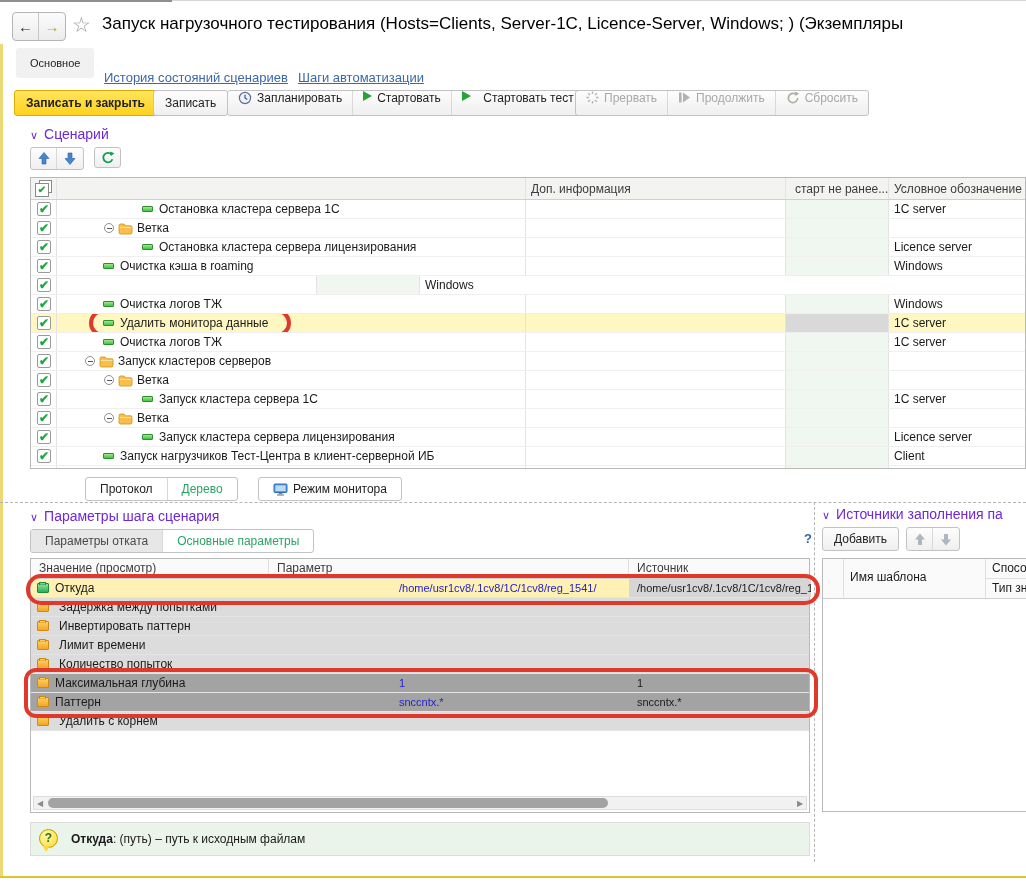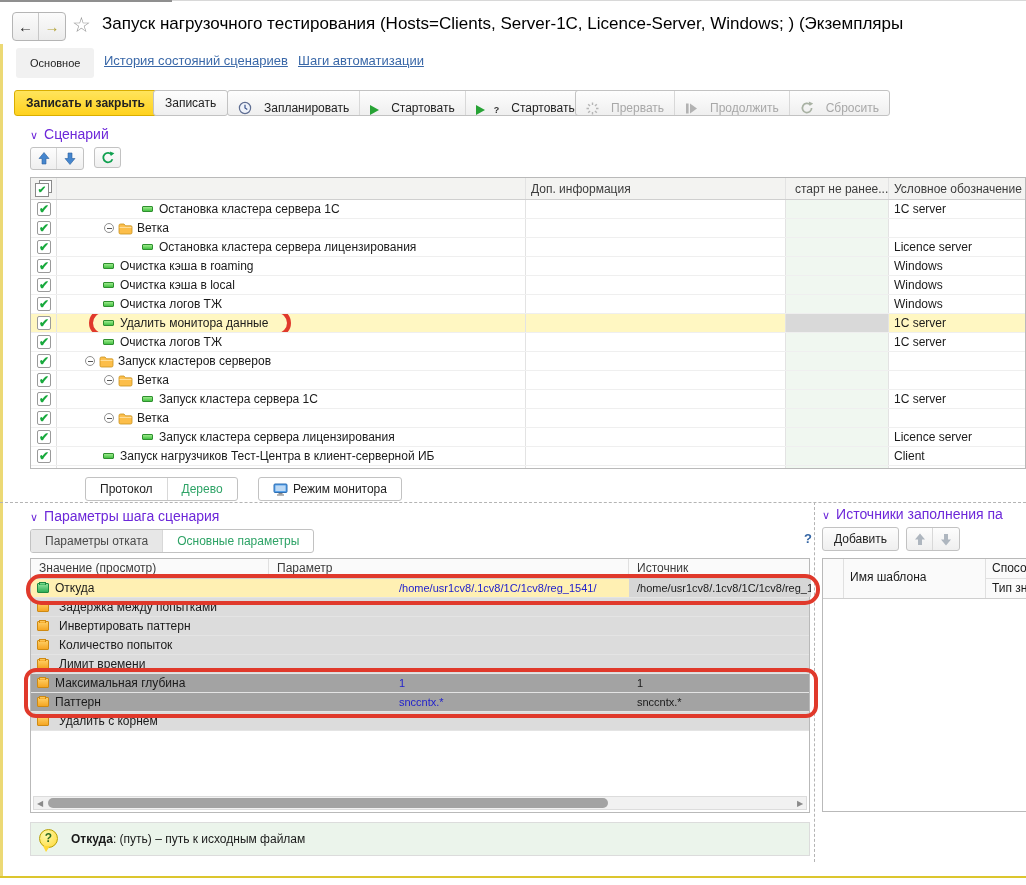--- a/index.html
+++ b/index.html
@@ -16,31 +16,31 @@
   
   .navgroup{position:absolute;left:12px;top:12px;display:flex;border:1px solid #b5b5b5;border-radius:4px;overflow:hidden;background:linear-gradient(#fbfbfb,#ececec)}
   .navbtn{width:26px;height:27px;display:flex;align-items:center;justify-content:center;font-size:15px}
   .navbtn.back{border-right:1px solid #c7c7c7;color:#2b2b2b}
   .navbtn.fwd{color:#b4a43a}
   .star{position:absolute;left:72px;top:12px;font-size:21px;color:#9a9a9a;line-height:26px}
   .title{position:absolute;left:102px;top:14px;width:930px;font-size:17px;color:#000;white-space:nowrap;overflow:hidden}
 
   
   .tab-main{position:absolute;left:16px;top:48px;padding:9px 14px;background:#f1f1f1;border-radius:3px;color:#222;font-size:11px}
-  .tab-link{position:absolute;top:53px;color:#3a68a8;text-decoration:underline;font-size:13px;cursor:pointer;white-space:nowrap}
+  .tab-link{position:absolute;top:70px;color:#3a68a8;text-decoration:underline;font-size:13px;cursor:pointer;white-space:nowrap}
   #link-history{left:104px}
   #link-steps{left:298px}
 
   
   .btn,.btngroup{position:absolute;top:90px;height:26px}
   .btn{display:inline-flex;align-items:center;gap:5px;padding:0 11px;background:linear-gradient(#fdfdfd,#efefef);
        border:1px solid #c2c2c2;border-radius:3px;font-size:12px;color:#222;white-space:nowrap}
   .btn.primary{background:linear-gradient(#ffe45c,#ffd21e);border-color:#d9ae00;font-weight:bold}
   .btngroup{display:flex;border:1px solid #c2c2c2;border-radius:3px;background:linear-gradient(#fdfdfd,#efefef);overflow:hidden}
-  .gbtn{display:flex;align-items:flex-end;gap:12px;padding:0 10px;border-right:1px solid #d8d8d8;font-size:12px;color:#222;white-space:nowrap}
+  .gbtn{display:flex;align-items:flex-start;gap:5px;padding:0 10px;border-right:1px solid #d8d8d8;font-size:12px;color:#222;white-space:nowrap}
   .gbtn:last-child{border-right:none}
   .btngroup.disabled .gbtn{color:#a8a8a8}
   .play{width:0;height:0;border-left:9px solid #27a335;border-top:5px solid transparent;border-bottom:5px solid transparent}
   .qmark{font-size:9px;font-weight:bold;color:#333;margin-left:-3px;margin-top:-8px}
 
   
   .section-title{position:absolute;font-size:14px;color:#6d28d9;white-space:nowrap}
   .section-title .chev{font-size:11px;margin-right:6px}
 
   
@@ -301,24 +301,20 @@
             <div class="nm" style="left: 63px;">Очистка кэша в roaming</div>
           </div>
           <div class="tc c2"></div>
           <div class="tc c3"></div>
           <div class="tc c4">Windows</div>
         </div>
         <div class="trow">
           <div class="tc c0">
             <div class="checkbox">✔</div>
           </div>
-          <div class="tc c1">
-            <div class="sicon" style="left: 46px;"></div>
-            <div class="nm" style="left: 63px;">Очистка кэша в local</div>
-          </div>
           <div class="tc c2"></div>
           <div class="tc c3"></div>
           <div class="tc c4">Windows</div>
         </div>
         <div class="trow">
           <div class="tc c0">
             <div class="checkbox">✔</div>
           </div>
           <div class="tc c1">
             <div class="sicon" style="left: 46px;"></div>
@@ -491,24 +487,24 @@
           <div class="pc p1 pval" style="font-size: 11px;">/home/usr1cv8/.1cv8/1C/1cv8/reg_1541/</div>
           <div class="pc p2" style="font-size: 11px;">/home/usr1cv8/.1cv8/1C/1cv8/reg_1541/</div>
         </div>
         <div class="prow empty">
           <div class="pc pfull"><div class="pikon"></div><span>Задержка между попытками</span></div>
         </div>
         <div class="prow empty">
           <div class="pc pfull"><div class="pikon"></div><span>Инвертировать паттерн</span></div>
         </div>
         <div class="prow empty">
+          <div class="pc pfull"><div class="pikon"></div><span>Лимит времени</span></div>
+        </div>
+        <div class="prow empty">
           <div class="pc pfull"><div class="pikon"></div><span>Количество попыток</span></div>
-        </div>
-        <div class="prow empty">
-          <div class="pc pfull"><div class="pikon"></div><span>Лимит времени</span></div>
         </div>
         <div class="prow filled">
           <div class="pc p0"><div class="pikon"></div><span>Максимальная глубина</span></div>
           <div class="pc p1 pval" style="font-size: 11px;">1</div>
           <div class="pc p2" style="font-size: 11px;">1</div>
         </div>
         <div class="prow filled">
           <div class="pc p0"><div class="pikon"></div><span>Паттерн</span></div>
           <div class="pc p1 pval" style="font-size: 11px;">snccntx.*</div>
           <div class="pc p2" style="font-size: 11px;">snccntx.*</div>

